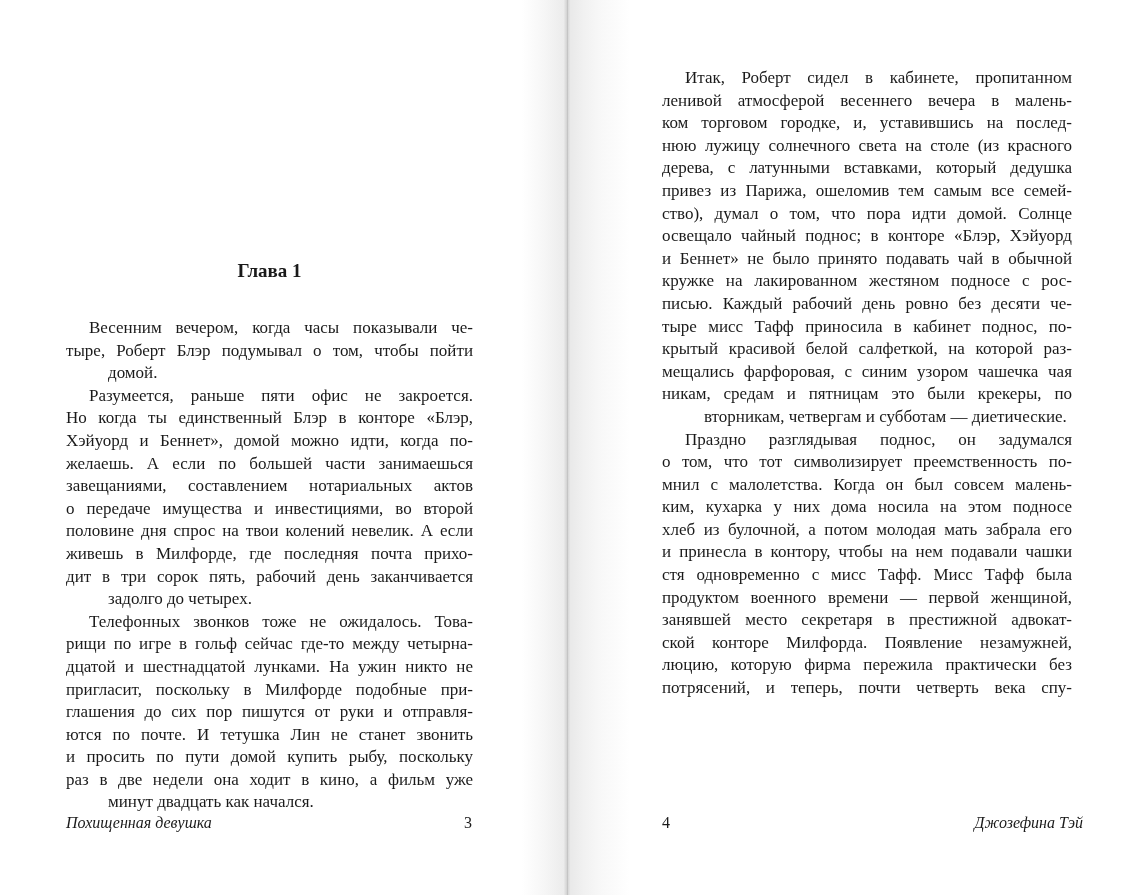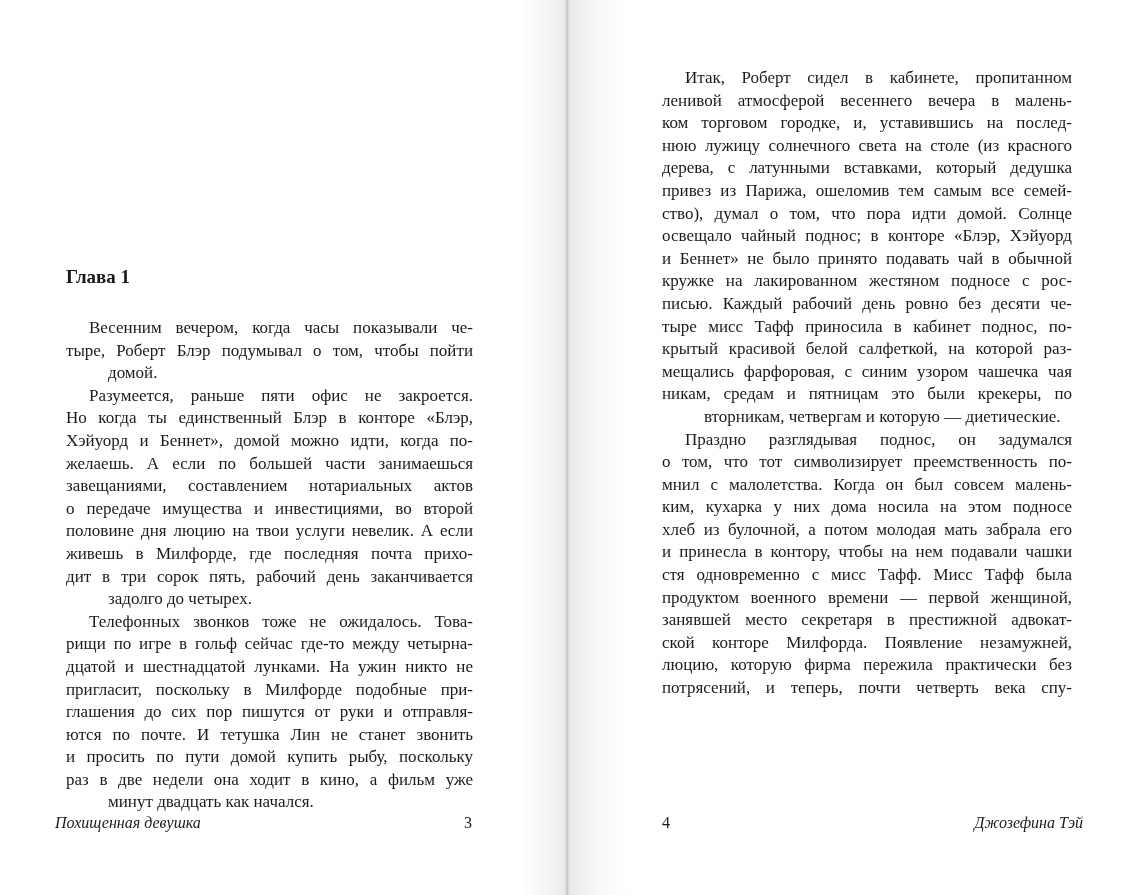--- a/index.html
+++ b/index.html
@@ -16,26 +16,26 @@
   .gutter-line { position:absolute; left:567px; top:0; width:1px; height:895px; background:#c4c4c4; }
 
   .text-block { position:absolute; font-size:17px; line-height:22.6px; }
   .left-block { left:66px; top:317px; width:407px; }
   .right-block { left:662px; top:67px; width:410px; }
 
   .line { display:block; white-space:nowrap; text-align:justify; text-align-last:justify; }
   .line.last { text-align-last:left;margin-left:42px; }
   .line.indent { text-indent:23px; }
 
-  .chapter-title { position:absolute; left:66px; top:264px; width:407px; text-align:left;
+  .chapter-title { position:absolute; left:66px; top:258px; width:407px; text-align:center;
     font-weight:bold; font-size:19px; line-height:26px; }
 
   .footer { position:absolute; top:812px; font-size:16px; line-height:22px; }
   .footer-title { font-style:italic; }
-  .footer-left-title { left:55px;text-align:right; }
+  .footer-left-title { left:66px;text-align:right; }
   .footer-left-num { left:464px; }
   .footer-right-num { left:662px; }
   .footer-right-title { right:52px; }
 </style>
 </head>
 <body>
 
 <div class="spread">
   <div class="page page-left"></div>
   <div class="page page-right"></div>
@@ -46,21 +46,21 @@
   <div class="text-block left-block">
       <span class="line indent">Весенним вечером, когда часы показывали че-</span>
       <span class="line">тыре, Роберт Блэр подумывал о том, чтобы пойти</span>
       <span class="line last">домой.</span>
       <span class="line indent">Разумеется, раньше пяти офис не закроется.</span>
       <span class="line">Но когда ты единственный Блэр в конторе «Блэр,</span>
       <span class="line">Хэйуорд и Беннет», домой можно идти, когда по-</span>
       <span class="line">желаешь. А если по большей части занимаешься</span>
       <span class="line">завещаниями, составлением нотариальных актов</span>
       <span class="line">о передаче имущества и инвестициями, во второй</span>
-      <span class="line">половине дня люцию на твои услуги невелик. А если</span>
+      <span class="line">половине дня спрос на твои колений невелик. А если</span>
       <span class="line">живешь в Милфорде, где последняя почта прихо-</span>
       <span class="line">дит в три сорок пять, рабочий день заканчивается</span>
       <span class="line last">задолго до четырех.</span>
       <span class="line indent">Телефонных звонков тоже не ожидалось. Това-</span>
       <span class="line">рищи по игре в гольф сейчас где-то между четырна-</span>
       <span class="line">дцатой и шестнадцатой лунками. На ужин никто не</span>
       <span class="line">пригласит, поскольку в Милфорде подобные при-</span>
       <span class="line">глашения до сих пор пишутся от руки и отправля-</span>
       <span class="line">ются по почте. И тетушка Лин не станет звонить</span>
       <span class="line">и просить по пути домой купить рыбу, поскольку</span>
@@ -76,21 +76,21 @@
       <span class="line">привез из Парижа, ошеломив тем самым все семей-</span>
       <span class="line">ство), думал о том, что пора идти домой. Солнце</span>
       <span class="line">освещало чайный поднос; в конторе «Блэр, Хэйуорд</span>
       <span class="line">и Беннет» не было принято подавать чай в обычной</span>
       <span class="line">кружке на лакированном жестяном подносе с рос-</span>
       <span class="line">писью. Каждый рабочий день ровно без десяти че-</span>
       <span class="line">тыре мисс Тафф приносила в кабинет поднос, по-</span>
       <span class="line">крытый красивой белой салфеткой, на которой раз-</span>
       <span class="line">мещались фарфоровая, с синим узором чашечка чая</span>
       <span class="line">никам, средам и пятницам это были крекеры, по</span>
-      <span class="line last">вторникам, четвергам и которую — диетические.</span>
+      <span class="line last">вторникам, четвергам и субботам — диетические.</span>
       <span class="line indent">Праздно разглядывая поднос, он задумался</span>
       <span class="line">о том, что тот символизирует преемственность по-</span>
       <span class="line">мнил с малолетства. Когда он был совсем малень-</span>
       <span class="line">ким, кухарка у них дома носила на этом подносе</span>
       <span class="line">хлеб из булочной, а потом молодая мать забрала его</span>
       <span class="line">и принесла в контору, чтобы на нем подавали чашки</span>
       <span class="line">стя одновременно с мисс Тафф. Мисс Тафф была</span>
       <span class="line">продуктом военного времени — первой женщиной,</span>
       <span class="line">занявшей место секретаря в престижной адвокат-</span>
       <span class="line">ской конторе Милфорда. Появление незамужней,</span>

